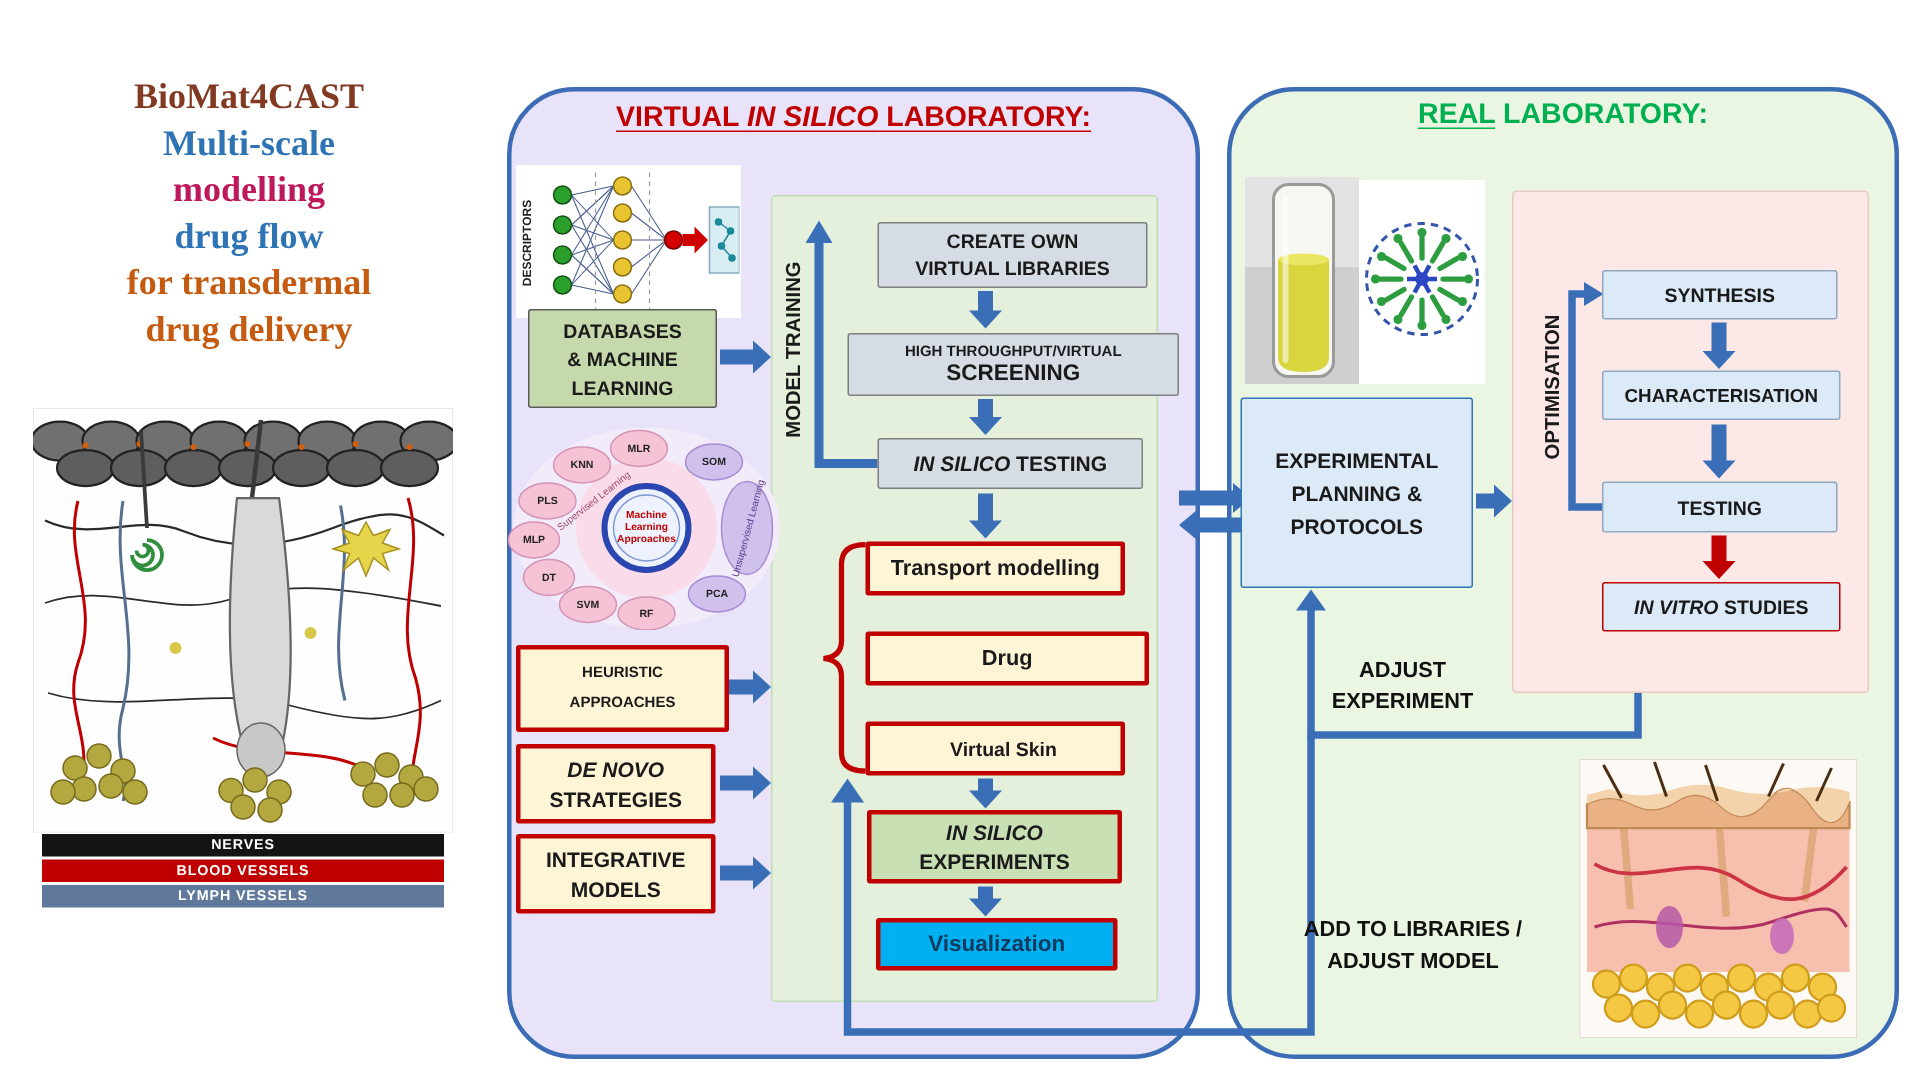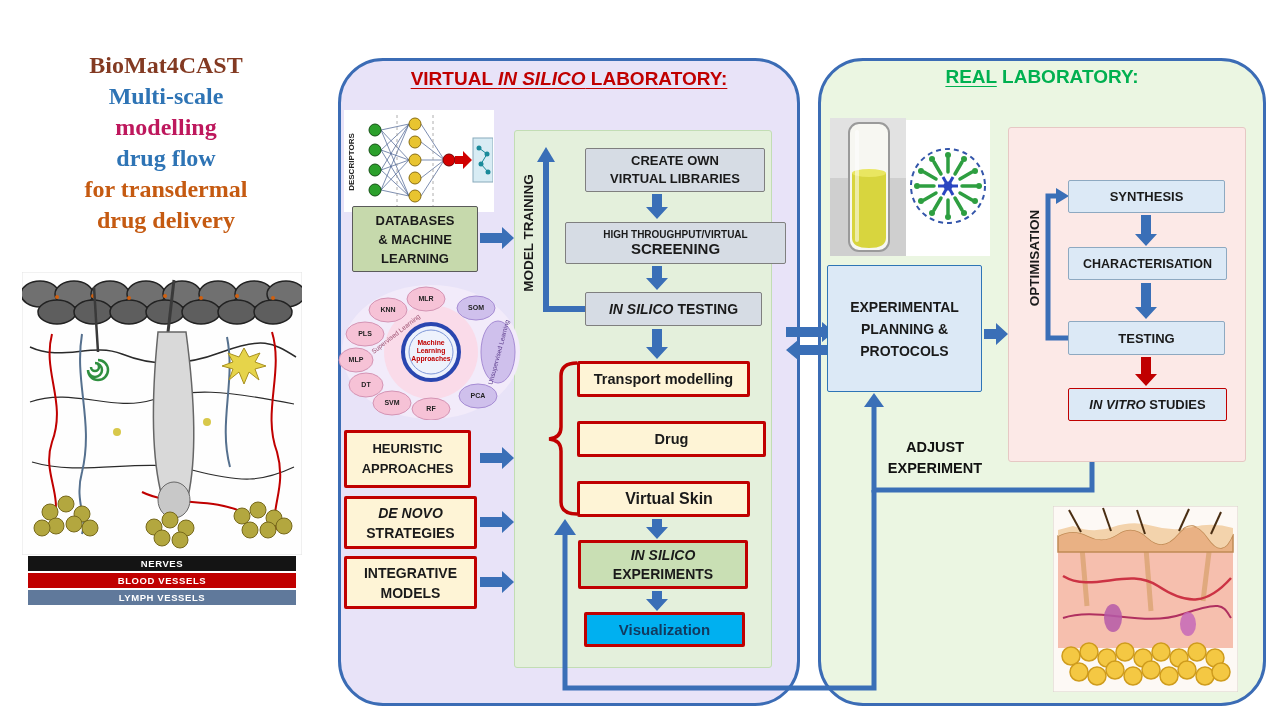--- a/index.html
+++ b/index.html
@@ -232,21 +232,21 @@
       <text transform="rotate(-38 60 52)" x="60" y="54" font-size="6.5" fill="#9a4a6a" text-anchor="middle">Supervised Learning</text>
       <text transform="rotate(-75 162 70)" x="162" y="73" font-size="6.5" fill="#5a3a8a" text-anchor="middle">Unsupervised Learning</text>
       <circle cx="95" cy="70" r="28" fill="#eef2fc" stroke="#2a46b0" stroke-width="4"></circle>
       <circle cx="95" cy="70" r="22" fill="none" stroke="#8098d8" stroke-width="1"></circle>
       <text x="95" y="63" font-size="6.8" font-weight="bold" fill="#C00000" text-anchor="middle">Machine</text>
       <text x="95" y="71" font-size="6.8" font-weight="bold" fill="#C00000" text-anchor="middle">Learning</text>
       <text x="95" y="79" font-size="6.8" font-weight="bold" fill="#C00000" text-anchor="middle">Approaches</text>
     </svg>
   </div>
 
-  <div class="box cream-red" style="left:344px; top:430px; width:127px; height:58px; font-size:13px; line-height:20px;">
+  <div class="box cream-red" style="left:344px; top:430px; width:142px; height:58px; font-size:10px; line-height:20px;">
     <div>HEURISTIC</div>
     <div>APPROACHES</div>
   </div>
   <div class="box cream-red" style="left:344px; top:496px; width:133px; height:53px; font-size:14px; line-height:20px;">
     <div><i>DE NOVO</i></div>
     <div>STRATEGIES</div>
   </div>
   <div class="box cream-red" style="left:344px; top:556px; width:133px; height:53px; font-size:14px; line-height:20px;">
     <div>INTEGRATIVE</div>
     <div>MODELS</div>
@@ -269,21 +269,21 @@
   <div class="box gray-box" style="left:585px; top:292px; width:177px; height:34px; font-size:14px;">
     <div><i>IN SILICO</i><span> TESTING</span></div>
   </div>
 
   <div class="box cream-red" style="left:577px; top:361px; width:173px; height:36px; font-size:14.5px;">
     <div>Transport modelling</div>
   </div>
   <div class="box cream-red" style="left:577px; top:421px; width:189px; height:36px; font-size:14.5px;">
     <div>Drug</div>
   </div>
-  <div class="box cream-red" style="left:577px; top:481px; width:173px; height:36px; font-size:16px;padding-left:11px;">
+  <div class="box cream-red" style="left:577px; top:481px; width:173px; height:36px; font-size:13px;padding-left:11px;">
     <div>Virtual Skin</div>
   </div>
 
   <div class="box green-red" style="left:578px; top:540px; width:170px; height:49px; font-size:14px; line-height:19px;">
     <div><i>IN SILICO</i></div>
     <div>EXPERIMENTS</div>
   </div>
 
   <div class="box cyan-red" style="left:584px; top:612px; width:161px; height:35px; font-size:15px;">
     <div>Visualization</div>
@@ -365,20 +365,24 @@
   <div class="box blue-box" style="left:1068px; top:321px; width:157px; height:34px; font-size:13px;">
     <div>TESTING</div>
   </div>
   <div class="box invitro" style="left:1068px; top:388px; width:159px; height:33px; font-size:13px;">
     <div><i>IN VITRO</i><span> STUDIES</span></div>
   </div>
 
   <div class="txt" style="left:870px; top:437px; width:130px; font-size:14.5px; line-height:21px;">
     <div>ADJUST</div>
     <div>EXPERIMENT</div>
+  </div>
+  <div class="txt" style="left:852px; top:610px; width:180px; font-size:14.5px; line-height:21px;">
+    <div>ADD TO LIBRARIES /</div>
+    <div>ADJUST MODEL</div>
   </div>
 
   <div class="fig" style="left:1053px; top:506px; width:185px; height:186px;">
     <svg width="185" height="186" viewBox="0 0 185 186">
       <rect x="0" y="0" width="185" height="186" fill="#fdf9f5" stroke="#d8d0c8"></rect>
       <rect x="5" y="46" width="175" height="96" fill="#f6bfae"></rect>
       <g stroke="#d8a06a" stroke-width="5" opacity="0.7">
         <line x1="28" y1="30" x2="34" y2="100"></line>
           <line x1="92" y1="30" x2="98" y2="105"></line>
           <line x1="158" y1="30" x2="150" y2="95"></line>

